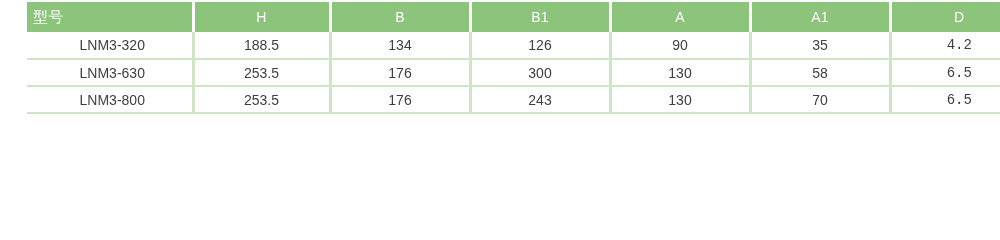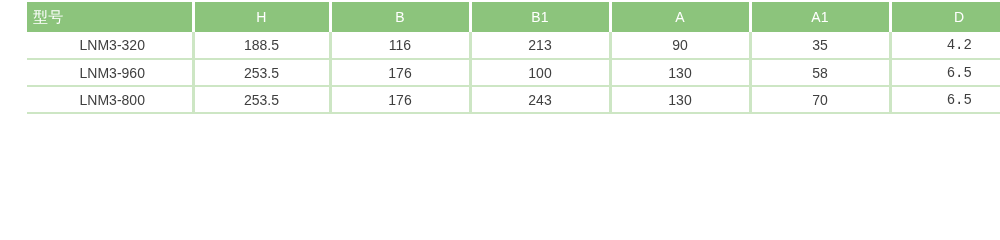--- a/index.html
+++ b/index.html
@@ -114,31 +114,31 @@
         <th>B1</th>
         <th>A</th>
         <th>A1</th>
         <th class="last-col">D</th>
       </tr>
     </thead>
     <tbody>
       <tr>
         <td class="first-col">LNM3-320</td>
         <td>188.5</td>
-        <td>116</td>
-        <td>213</td>
+        <td>134</td>
+        <td>126</td>
         <td>90</td>
         <td>35</td>
         <td class="last-col">4.2</td>
       </tr>
       <tr>
-        <td class="first-col">LNM3-960</td>
+        <td class="first-col">LNM3-630</td>
         <td>253.5</td>
         <td>176</td>
-        <td>100</td>
+        <td>300</td>
         <td>130</td>
         <td>58</td>
         <td class="last-col">6.5</td>
       </tr>
       <tr>
         <td class="first-col">LNM3-800</td>
         <td>253.5</td>
         <td>176</td>
         <td>243</td>
         <td>130</td>

